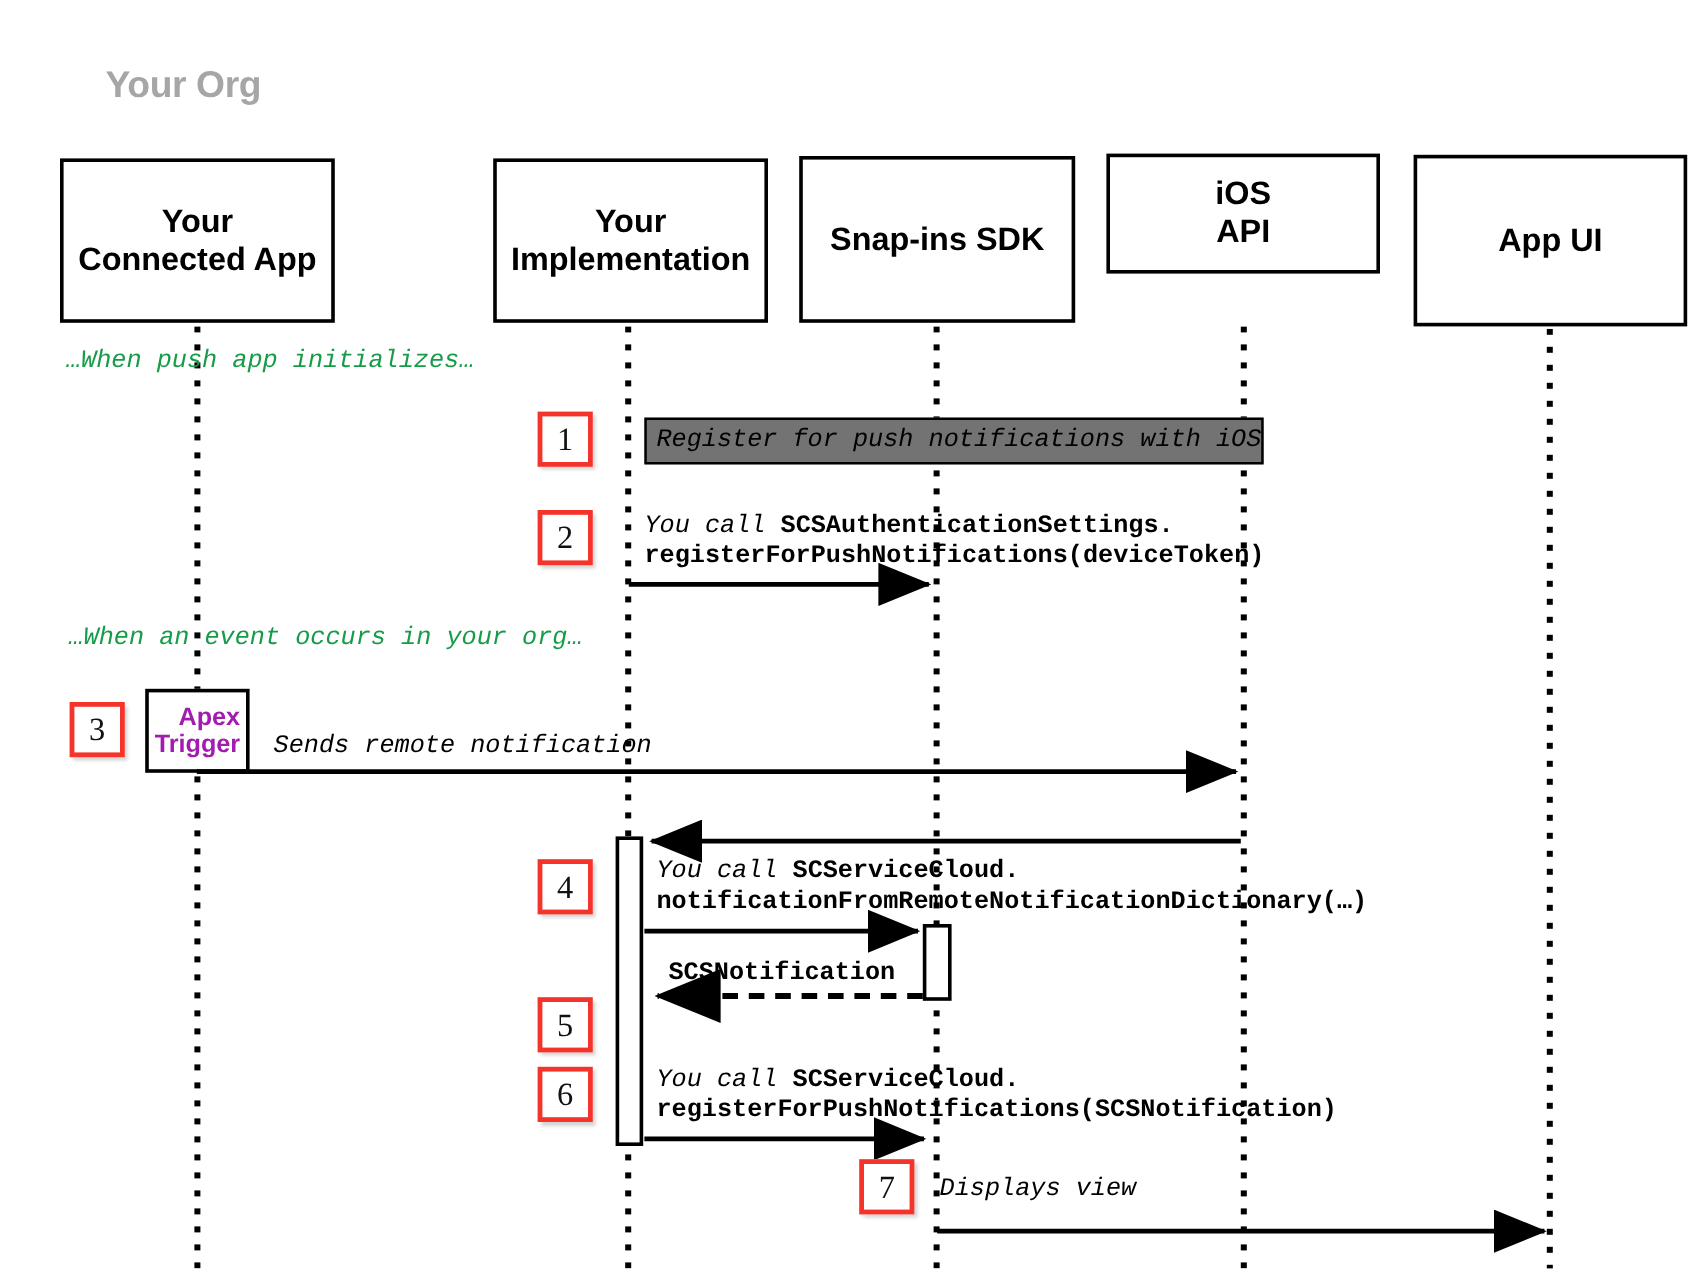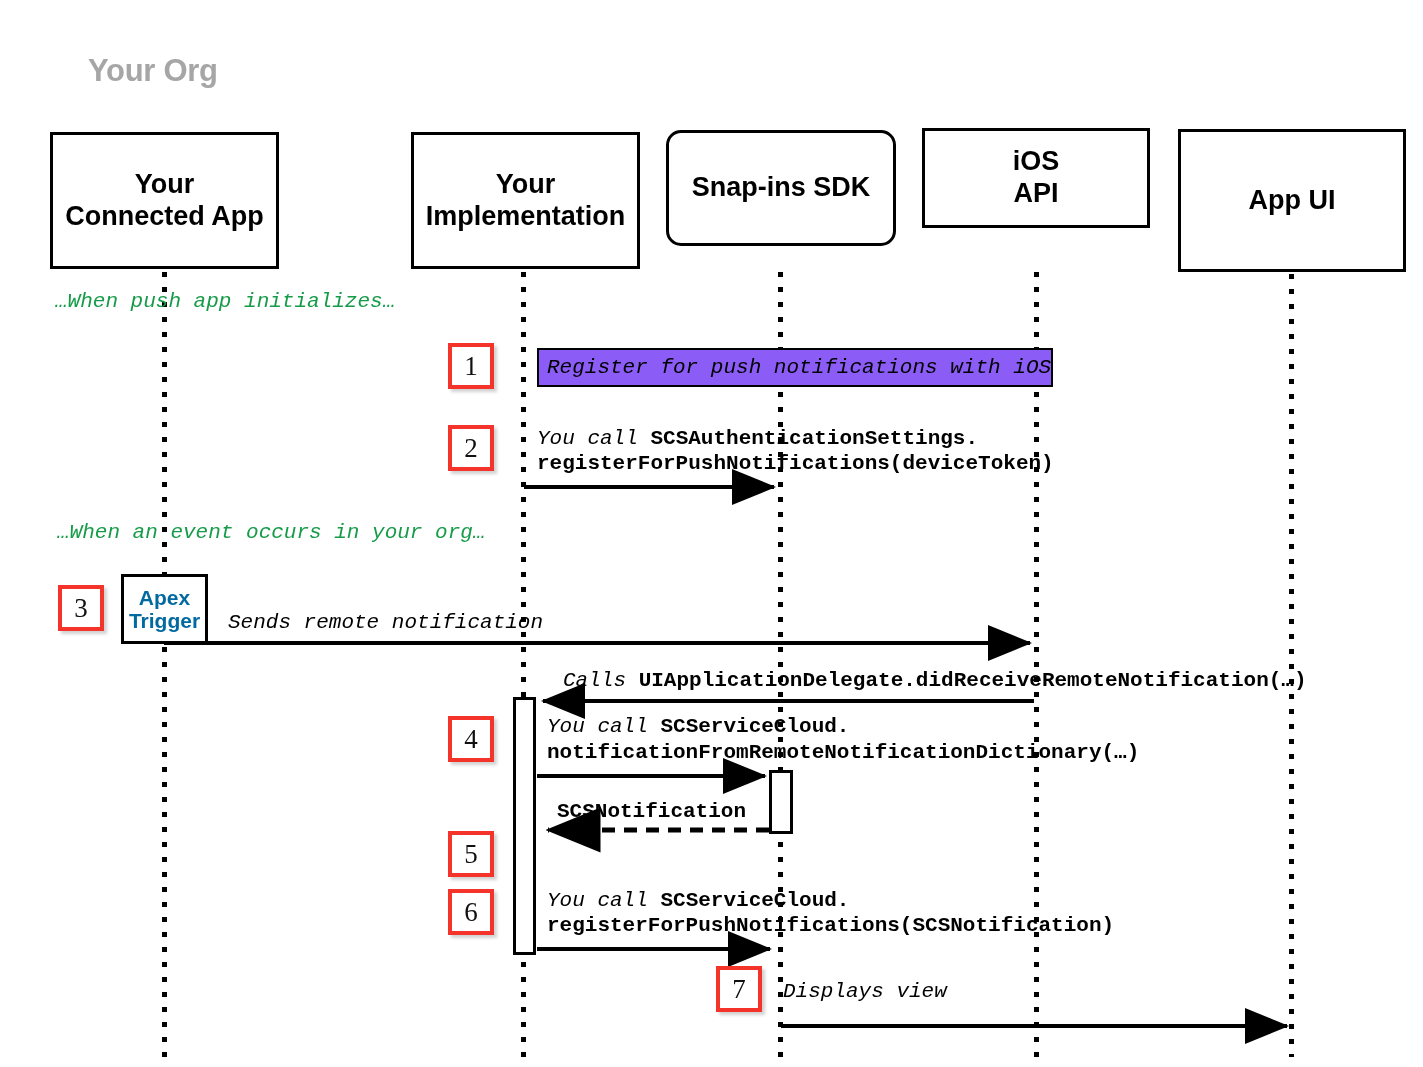--- a/index.html
+++ b/index.html
@@ -72,44 +72,44 @@
     font-family: "Liberation Serif", serif;
     font-size: 27px;
     color: #111111;
     box-shadow: 3px 3px 3px rgba(0,0,0,0.18);
   }
   
   .note-box {
     position: absolute;
     box-sizing: border-box;
     border: 2px solid #000000;
-    background: #8b5cf6;
+    background: #737373;
     display: flex;
     align-items: center;
     padding: 2px 8px;
     font-family: "Liberation Mono", monospace;
     font-style: italic;
     font-size: 21px;
     color: #000000;
     white-space: nowrap;
   }
   .apex-box {
     position: absolute;
     box-sizing: border-box;
     border: 3px solid #000000;
     background: #ffffff;
     display: flex;
     align-items: center;
     justify-content: center;
-    text-align: center;
+    text-align: right;
     font-family: "Liberation Sans", sans-serif;
     font-weight: bold;
     font-size: 21px;
     line-height: 1.1;
-    color: #0369a1;
+    color: #a21caf;
   }
   
   .msg-label {
     position: absolute;
     font-family: "Liberation Mono", monospace;
     font-size: 21px;
     color: #000000;
     white-space: nowrap;
     line-height: 1.22;
   }
@@ -153,21 +153,21 @@
     </div>
   </div>
 
   <div class="participant" style="left:411px; top:132px; width:229px; height:137px;">
     <div>
       <span>Your</span><br>
       <span>Implementation</span>
     </div>
   </div>
 
-  <div class="participant" style="left:666px; top:130px; width:230px; height:116px;border-radius:15px;">
+  <div class="participant" style="left:666px; top:130px; width:230px; height:139px;">
     <div>
       <span>Snap-ins SDK</span>
     </div>
   </div>
 
   <div class="participant" style="left:922px; top:128px; width:228px; height:100px;">
     <div>
       <span>iOS</span><br>
       <span>API</span>
     </div>
@@ -221,23 +221,20 @@
       <span>Trigger</span>
     </div>
   </div>
   <div class="msg-label" style="left:228px; top:610px;">
     <i>Sends remote notification</i>
   </div>
   <svg class="arrow-svg" style="left:0px; top:0px; width:1423px; height:1067px;">
     <line x1="164" y1="643" x2="1030" y2="643" stroke="#000000" stroke-width="4" marker-end="url(#ah-solid)"></line>
   </svg>
 
-  <div class="msg-label" style="left:563px; top:668px;">
-    <i>Calls </i><b>UIApplicationDelegate.didReceiveRemoteNotification(…)</b>
-  </div>
 
   <div class="activation" style="left:513px; top:697px; width:23px; height:258px;"></div>
 
   <svg class="arrow-svg" style="left:0px; top:0px; width:1423px; height:1067px;">
     <defs>
       <marker id="ah-solid-left" markerWidth="11" markerHeight="9" refX="10.5" refY="4.5" orient="auto">
         <path d="M0,0 L11,4.5 L0,9 z" fill="#000000"></path>
       </marker>
     </defs>
     <line x1="1034" y1="701" x2="543" y2="701" stroke="#000000" stroke-width="4" marker-end="url(#ah-solid-left)"></line>

